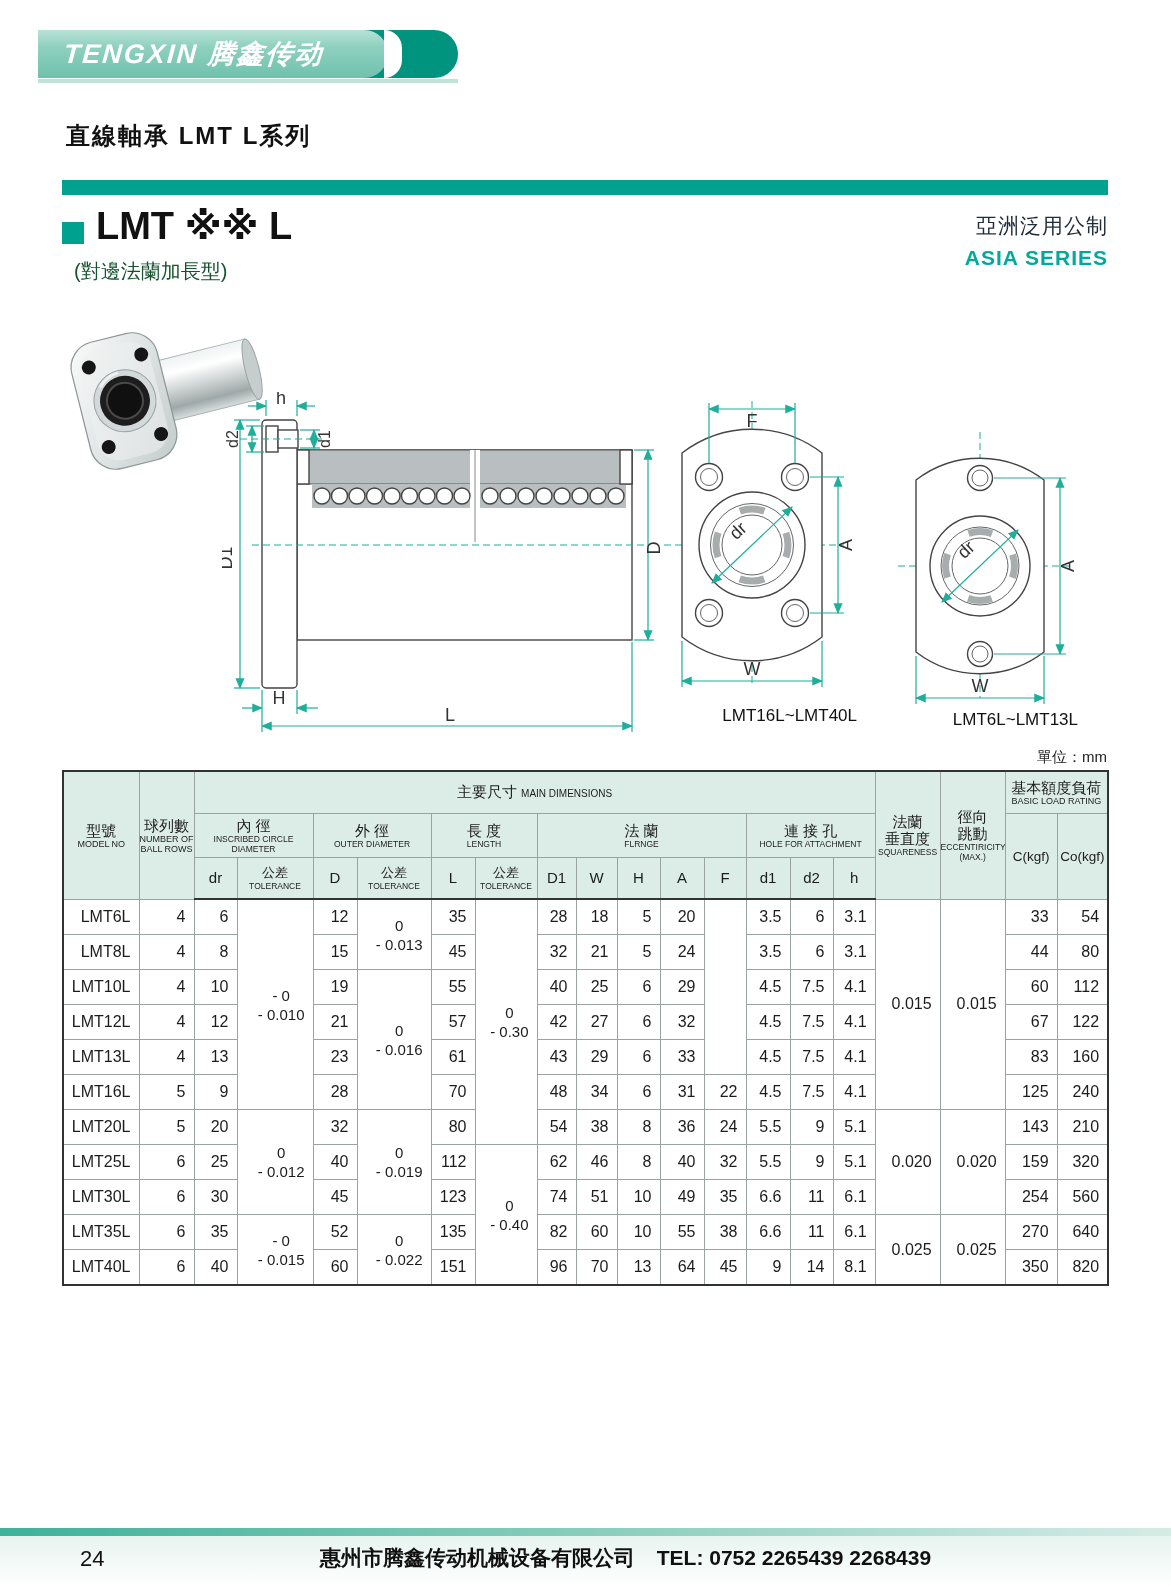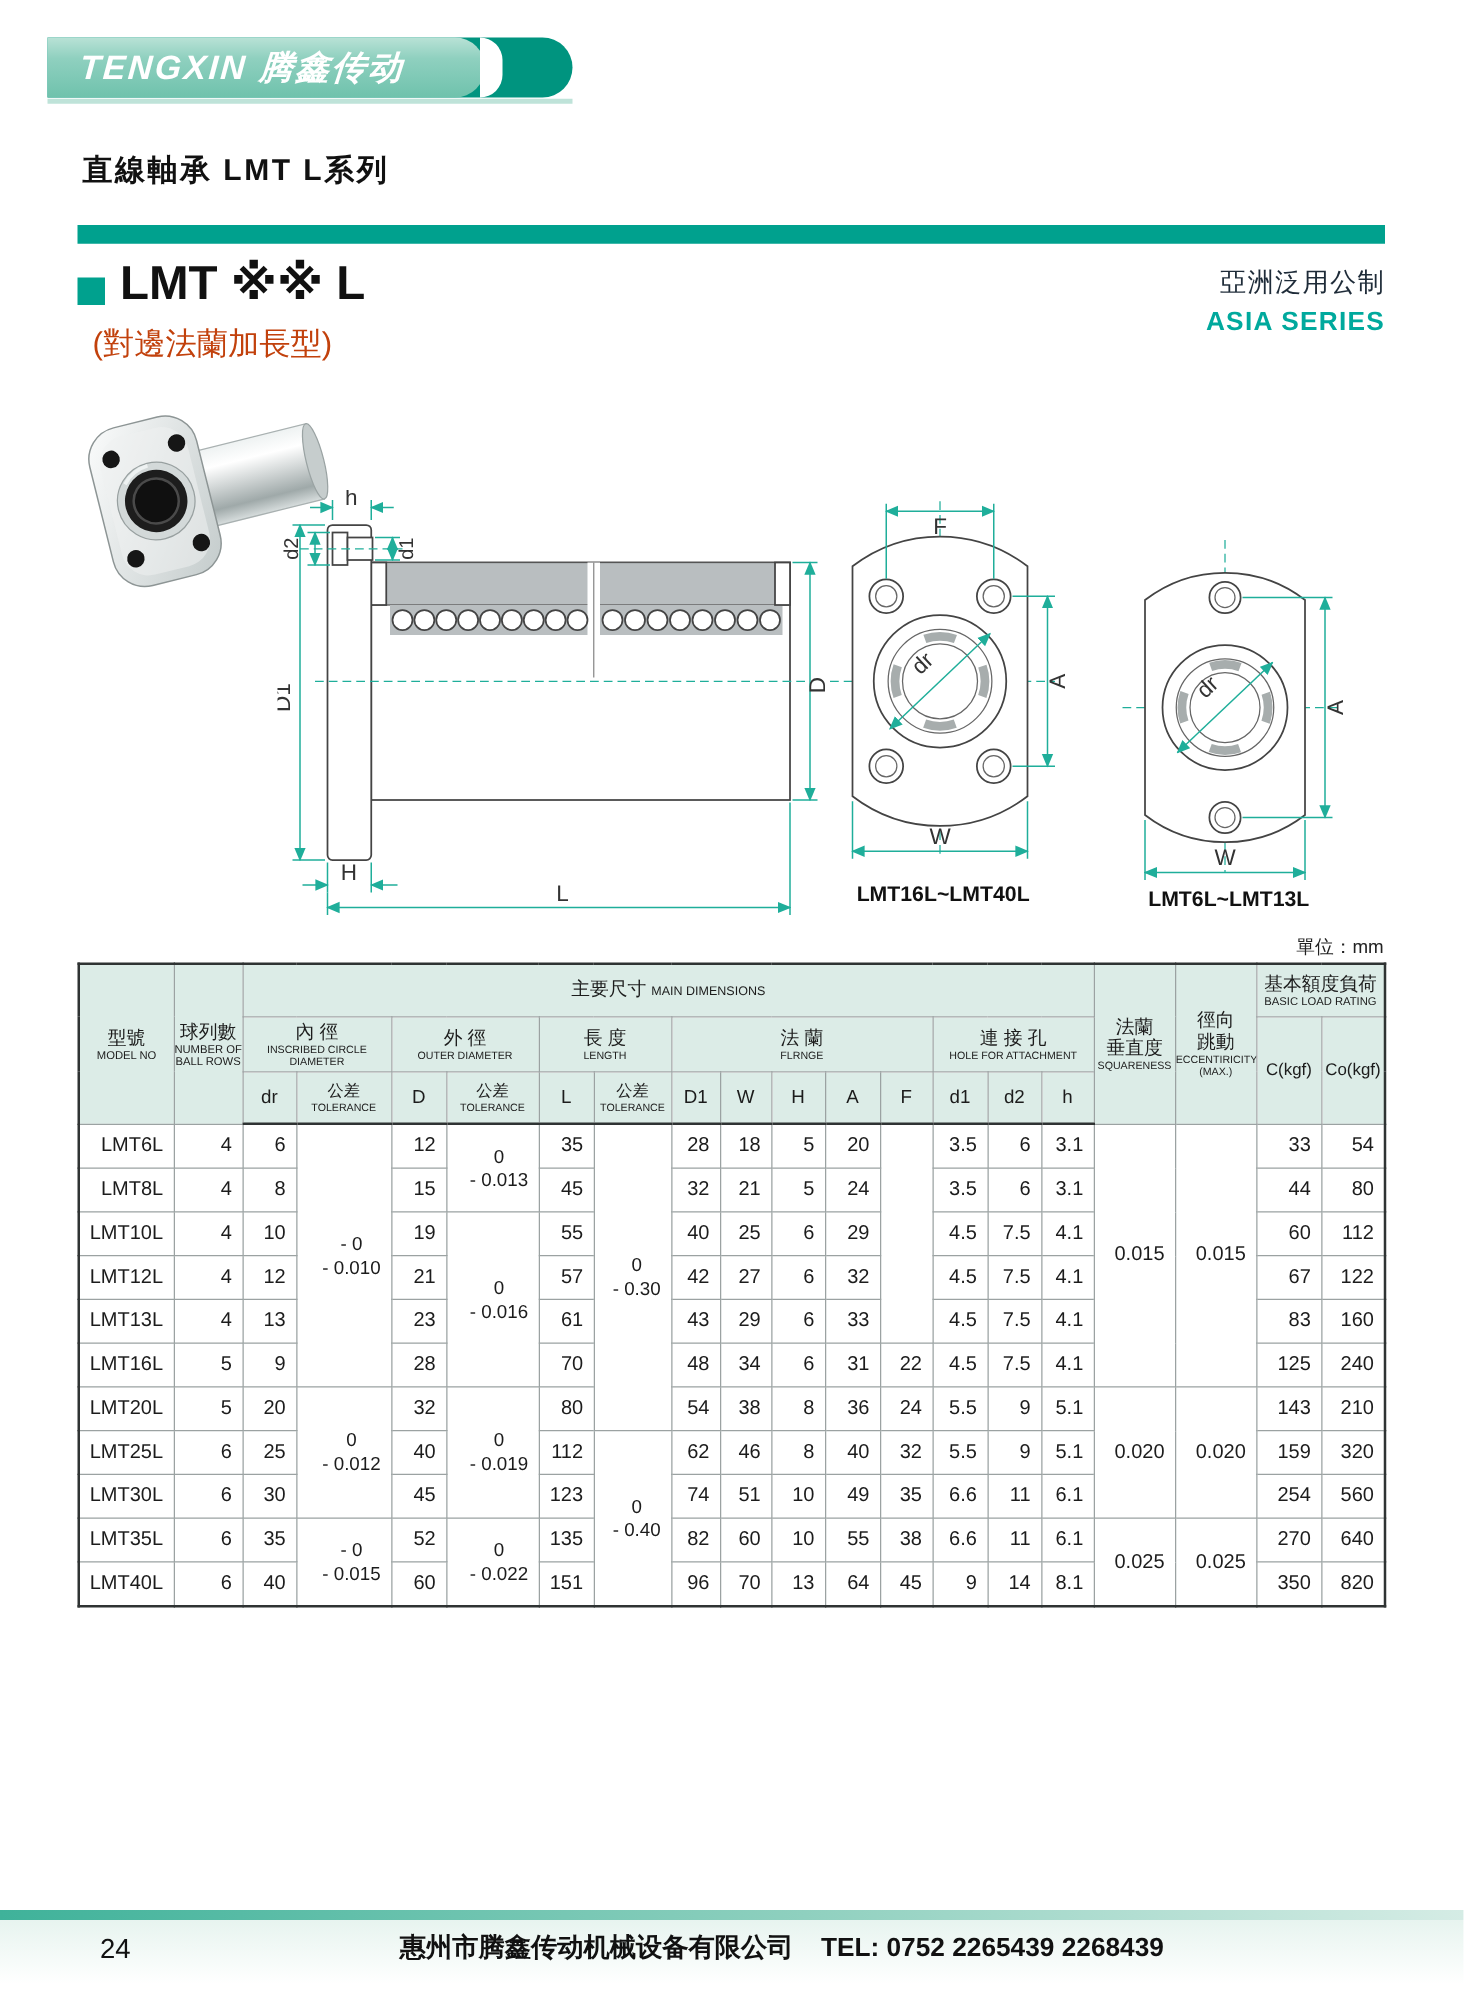--- a/index.html
+++ b/index.html
@@ -17,28 +17,28 @@
   .banner-under{position:absolute;left:38px;top:79px;width:420px;height:4px;background:#bfe3d9;}
   .logo-text{font-style:italic;font-weight:900;font-size:27px;color:#ffffff;letter-spacing:2px;
              padding-left:26px;white-space:nowrap;transform:skewX(-4deg);}
 
   
   .page-title{position:absolute;left:66px;top:120px;font-size:24px;font-weight:bold;color:#111;
               letter-spacing:2px;}
   .title-bar{position:absolute;left:62px;top:180px;width:1046px;height:15px;background:#00a18e;}
   .sec-bullet{position:absolute;left:62px;top:222px;width:22px;height:22px;background:#00a18e;}
   .sec-code{position:absolute;left:96px;top:204px;font-size:38px;font-weight:bold;color:#111;}
-  .sec-sub{position:absolute;left:74px;top:258px;font-size:25px;color:#c2410c;}
+  .sec-sub{position:absolute;left:74px;top:258px;font-size:20px;color:#14532d;}
   .region{position:absolute;right:63px;top:212px;text-align:right;}
   .region-zh{font-size:21px;color:#1e2b38;letter-spacing:1px;}
   .region-en{font-size:21px;color:#00a99d;font-weight:bold;margin-top:6px;letter-spacing:1px;}
 
   
   .draw{position:absolute;}
-  .dim-caption{position:absolute;font-size:17px;font-weight:bold;color:#111;text-align:center;}
+  .dim-caption{position:absolute;font-size:17px;font-weight:normal;color:#111;text-align:right;}
   svg text.dim{fill:#333;font-size:16px;font-family:"Liberation Sans",sans-serif;}
   svg text.dimbig{fill:#333;font-size:18px;font-family:"Liberation Sans",sans-serif;}
   svg .dl{stroke:#1fae9a;stroke-width:1.2;fill:none;}
   svg .dldash{stroke:#1fae9a;stroke-width:1;stroke-dasharray:7 4;fill:none;}
   svg .ol{stroke:#444;stroke-width:1.4;fill:#ffffff;}
   svg .olthin{stroke:#666;stroke-width:1;fill:none;}
 
   .unit-note{position:absolute;right:64px;top:748px;font-size:15px;color:#222;}
 
   

